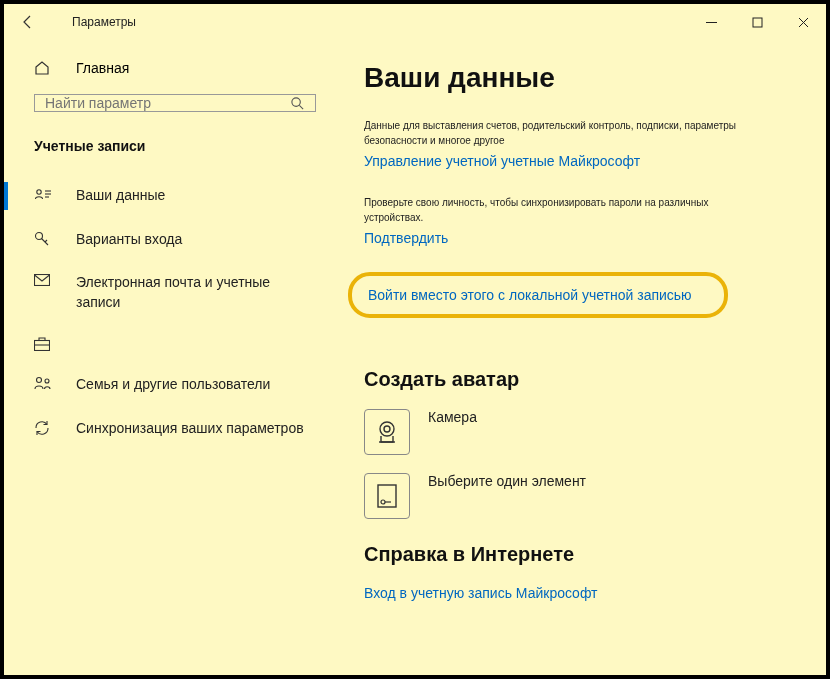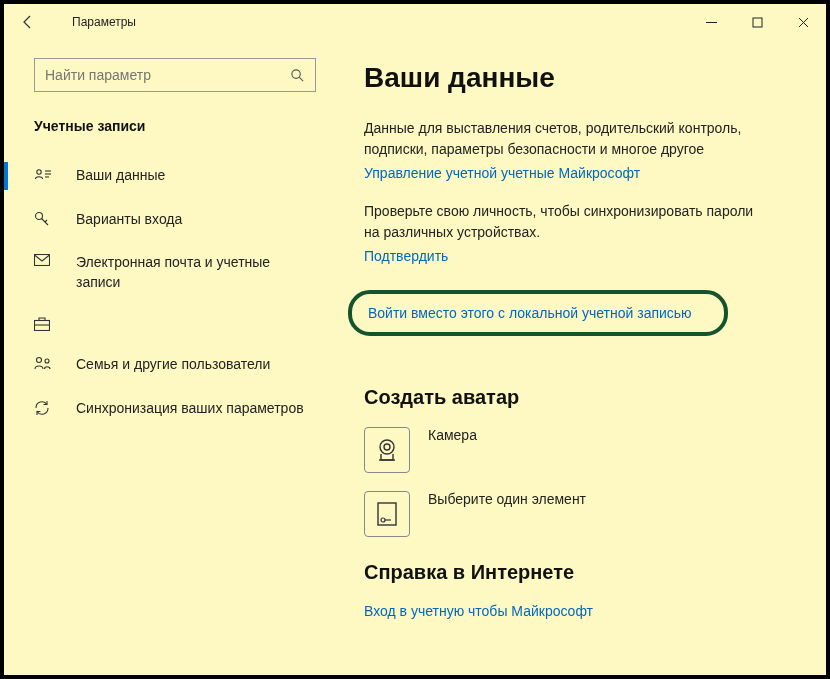--- a/index.html
+++ b/index.html
@@ -8,34 +8,34 @@
   .titlebar { height: 36px; display: flex; align-items: center; padding-left: 16px; font-size: 12px; color: #222; }
   .titlebar .back { width: 24px; font-size: 18px; color: #333; margin-right: 28px; cursor: pointer; }
   .titlebar .title { flex: 1; }
   .titlebar .controls { display: flex; }
   .titlebar .controls .ctl { width: 46px; height: 36px; display: flex; align-items: center; justify-content: center; cursor: pointer; }
   .titlebar .controls svg { width: 11px; height: 11px; }
   .body { flex: 1; display: flex; overflow: hidden; }
   .sidebar { width: 330px; padding: 10px 0 0 0; display: flex; flex-direction: column; }
   .home-row { display: flex; align-items: center; padding: 10px 0 10px 30px; font-size: 14px; cursor: pointer; }
   .home-row .icon { width: 24px; margin-right: 18px; }
-  .searchbox { margin: 8px 18px 8px 30px; height: 34px; border: 1px solid #999; display: flex; align-items: center; padding: 0 10px; }
+  .searchbox { margin: 8px 18px 8px 30px; height: 18px; border: 1px solid #999; display: flex; align-items: center; padding: 0 10px; }
   .searchbox input { border: none; outline: none; flex: 1; font-size: 14px; background: transparent; }
   .searchbox .sicon { color: #555; }
   .section-title { font-size: 14px; font-weight: 700; padding: 18px 0 14px 30px; color: #111; }
   .nav { margin-top: 6px; }
   .nav-item { display: flex; align-items: flex-start; padding: 12px 20px 12px 30px; font-size: 14px; color: #222; cursor: pointer; line-height: 1.4; }
   .nav-item .icon { width: 20px; margin-right: 22px; flex-shrink: 0; margin-top: 1px; color: #333; }
   .nav-item.active { position: relative; }
   .nav-item.active::before { content: ""; position: absolute; left: 0; top: 8px; bottom: 8px; width: 4px; background: #0078d4; }
   .content { flex: 1; padding: 22px 30px 0 30px; overflow-y: hidden; position: relative; }
   .content h1 { font-size: 28px; font-weight: 600; margin-bottom: 24px; color: #111; }
-  .content p { font-size: 14px; color: #222; line-height: 1.5; margin-bottom: 4px; max-width: 400px; }
+  .content p { font-size: 10px; color: #222; line-height: 1.5; margin-bottom: 4px; max-width: 400px; }
   .content .link { font-size: 14px; color: #0067c0; margin-bottom: 20px; display: inline-block; cursor: pointer; }
-  .highlighted { border: 4px solid #14532d; border-radius: 22px; padding: 10px 16px; margin: 6px 0 28px -16px; display: inline-block; width: 380px; }
+  .highlighted { border: 4px solid #eab308; border-radius: 22px; padding: 10px 16px; margin: 6px 0 28px -16px; display: inline-block; width: 380px; }
   .highlighted span { color: #0067c0; font-size: 14px; cursor: pointer; }
   .content h2 { font-size: 20px; font-weight: 600; margin: 22px 0 18px 0; color: #111; }
   .avatar-row { display: flex; align-items: flex-start; margin-bottom: 18px; cursor: pointer; }
   .avatar-row .aicon { width: 46px; height: 46px; border: 1px solid #888; border-radius: 4px; display: flex; align-items: center; justify-content: center; margin-right: 18px; }
   .avatar-row .label { font-size: 14px; color: #222; }
   svg { display: block; }
 </style>
 </head>
 <body>
 
@@ -62,20 +62,28 @@
         <svg viewBox="0 0 11 11">
             <line x1="1" y1="1" x2="10" y2="10" stroke="#222" stroke-width="1"></line>
             <line x1="10" y1="1" x2="1" y2="10" stroke="#222" stroke-width="1"></line>
           </svg>
       </div>
     </div>
   </div>
 
   <div class="body">
     <div class="sidebar">
+      <div class="home-row">
+        <span class="icon">
+          <svg viewBox="0 0 16 16" width="16" height="16">
+              <path d="M2 7 L8 2 L14 7 L14 14 L2 14 Z" fill="none" stroke="#333" stroke-width="1.2"></path>
+            </svg>
+        </span>
+        <span>Главная</span>
+      </div>
 
       <div class="searchbox">
         <input type="text" placeholder="Найти параметр" style="">
         <span class="sicon">
           <svg viewBox="0 0 16 16" width="15" height="15">
               <circle cx="6.5" cy="6.5" r="4.5" fill="none" stroke="#555" stroke-width="1.2"></circle>
               <line x1="10" y1="10" x2="14" y2="14" stroke="#555" stroke-width="1.2"></line>
             </svg>
         </span>
       </div>
@@ -152,21 +160,21 @@
         </div>
       </div>
     </div>
 
     <div class="content">
       <h1>Ваши данные</h1>
 
       <p>Данные для выставления счетов, родительский контроль, подписки, параметры безопасности и многое другое</p>
       <span class="link">Управление учетной учетные Майкрософт</span>
 
-      <p style="">Проверьте свою личность, чтобы синхронизировать пароли на различных устройствах.</p>
+      <p style="margin-top:6px">Проверьте свою личность, чтобы синхронизировать пароли на различных устройствах.</p>
       <span class="link">Подтвердить</span>
 
       <div class="highlighted">
         <span>Войти вместо этого с локальной учетной записью</span>
       </div>
 
       <h2>Создать аватар</h2>
 
       <div class="avatar-row">
         <div class="aicon">
@@ -185,16 +193,16 @@
           <svg viewBox="0 0 28 28" width="28" height="28">
               <rect x="5" y="3" width="18" height="22" fill="none" stroke="#333" stroke-width="1.4"></rect>
               <circle cx="10" cy="20" r="2" fill="none" stroke="#333" stroke-width="1.2"></circle>
               <line x1="12" y1="20" x2="18" y2="20" stroke="#333" stroke-width="1.2"></line>
             </svg>
         </div>
         <span class="label">Выберите один элемент</span>
       </div>
 
       <h2 style="margin-top:24px">Справка в Интернете</h2>
-      <span class="link" style="margin-bottom:0">Вход в учетную чтобы Майкрософт</span>
+      <span class="link" style="margin-bottom:0">Вход в учетную запись Майкрософт</span>
     </div>
   </div>
 </div>
 
 </body></html>

